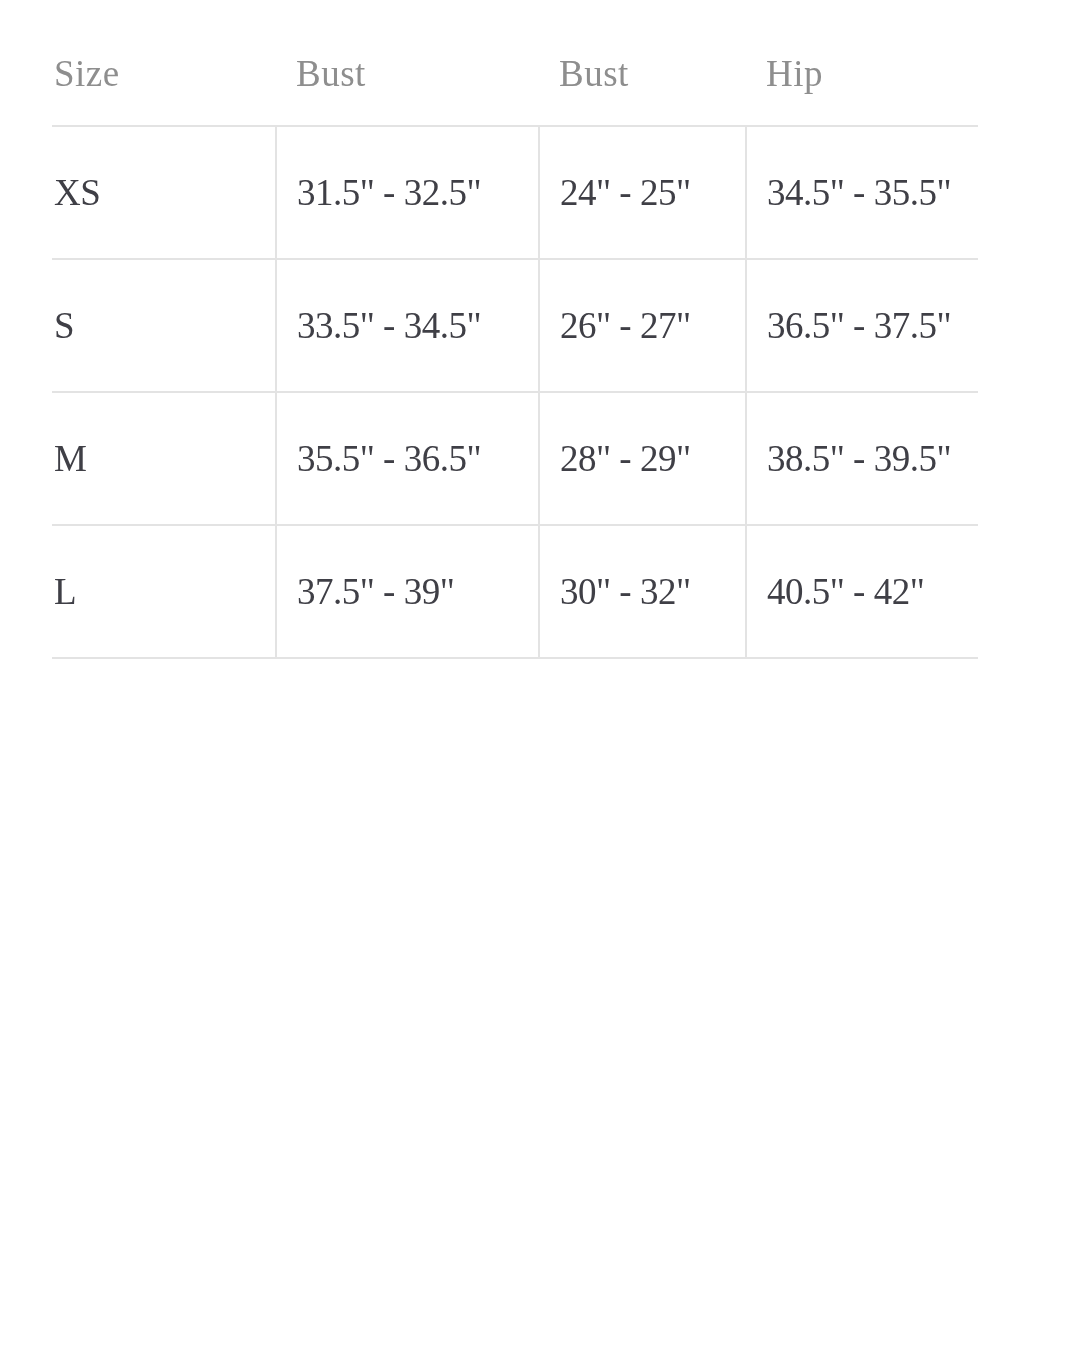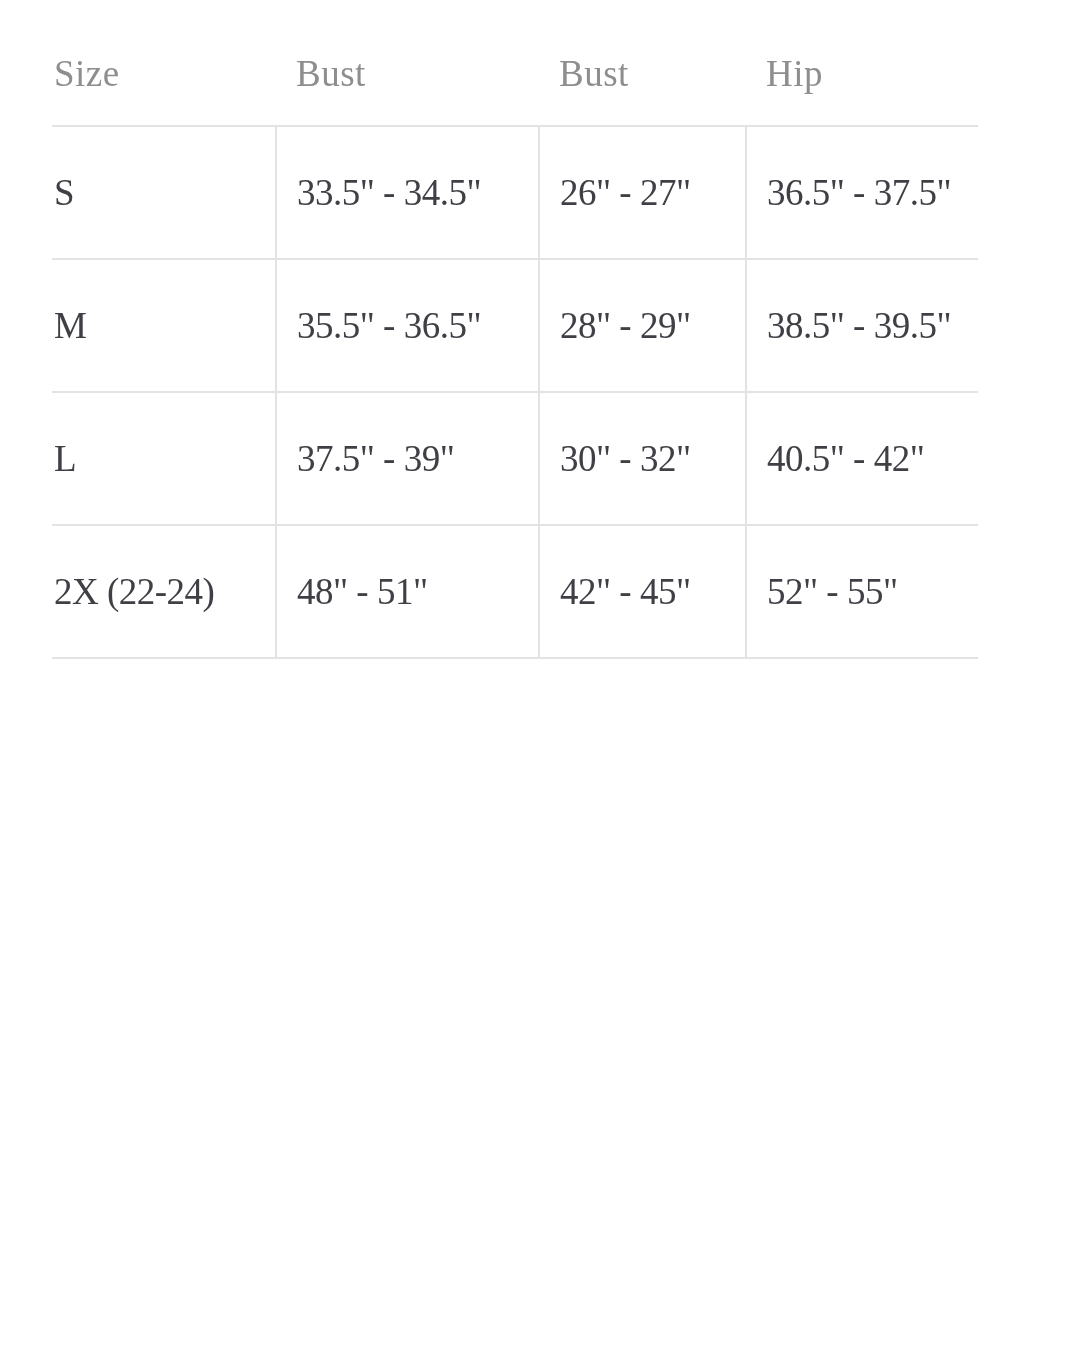--- a/index.html
+++ b/index.html
@@ -72,20 +72,26 @@
     </colgroup>
     <thead>
       <tr>
         <th class="pad0">Size</th>
         <th class="pad1">Bust</th>
         <th class="pad1">Bust</th>
         <th class="pad1">Hip</th>
       </tr>
     </thead>
     <tbody>
+  <tr>
+    <td class="pad0">XS</td>
+    <td class="pad1">31.5" - 32.5"</td>
+    <td class="pad1">24" - 25"</td>
+    <td class="pad1">34.5" - 35.5"</td>
+  </tr>
 
   <tr>
     <td class="pad0">S</td>
     <td class="pad1">33.5" - 34.5"</td>
     <td class="pad1">26" - 27"</td>
     <td class="pad1">36.5" - 37.5"</td>
   </tr>
 
   <tr>
     <td class="pad0">M</td>
@@ -97,22 +103,16 @@
   <tr>
     <td class="pad0">L</td>
     <td class="pad1">37.5" - 39"</td>
     <td class="pad1">30" - 32"</td>
     <td class="pad1">40.5" - 42"</td>
   </tr>
 
 
 
 
-  <tr>
-    <td class="pad0">2X (22-24)</td>
-    <td class="pad1">48" - 51"</td>
-    <td class="pad1">42" - 45"</td>
-    <td class="pad1">52" - 55"</td>
-  </tr>
 
 </tbody>
   </table>
 </div>
 
 </body></html>

